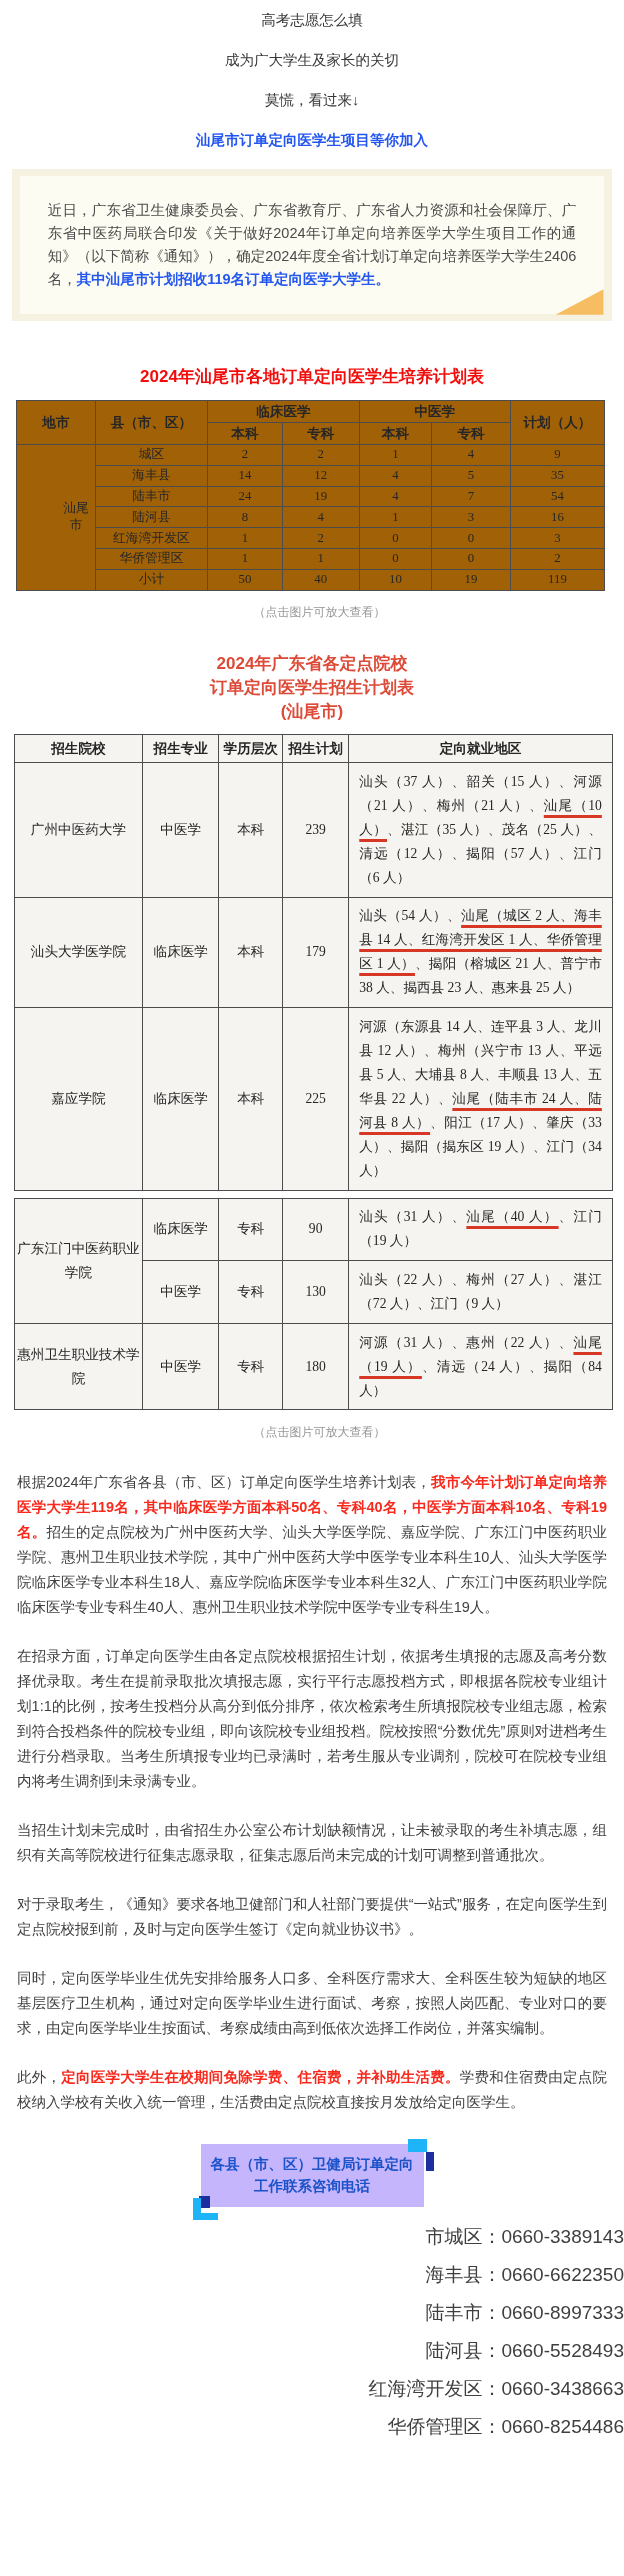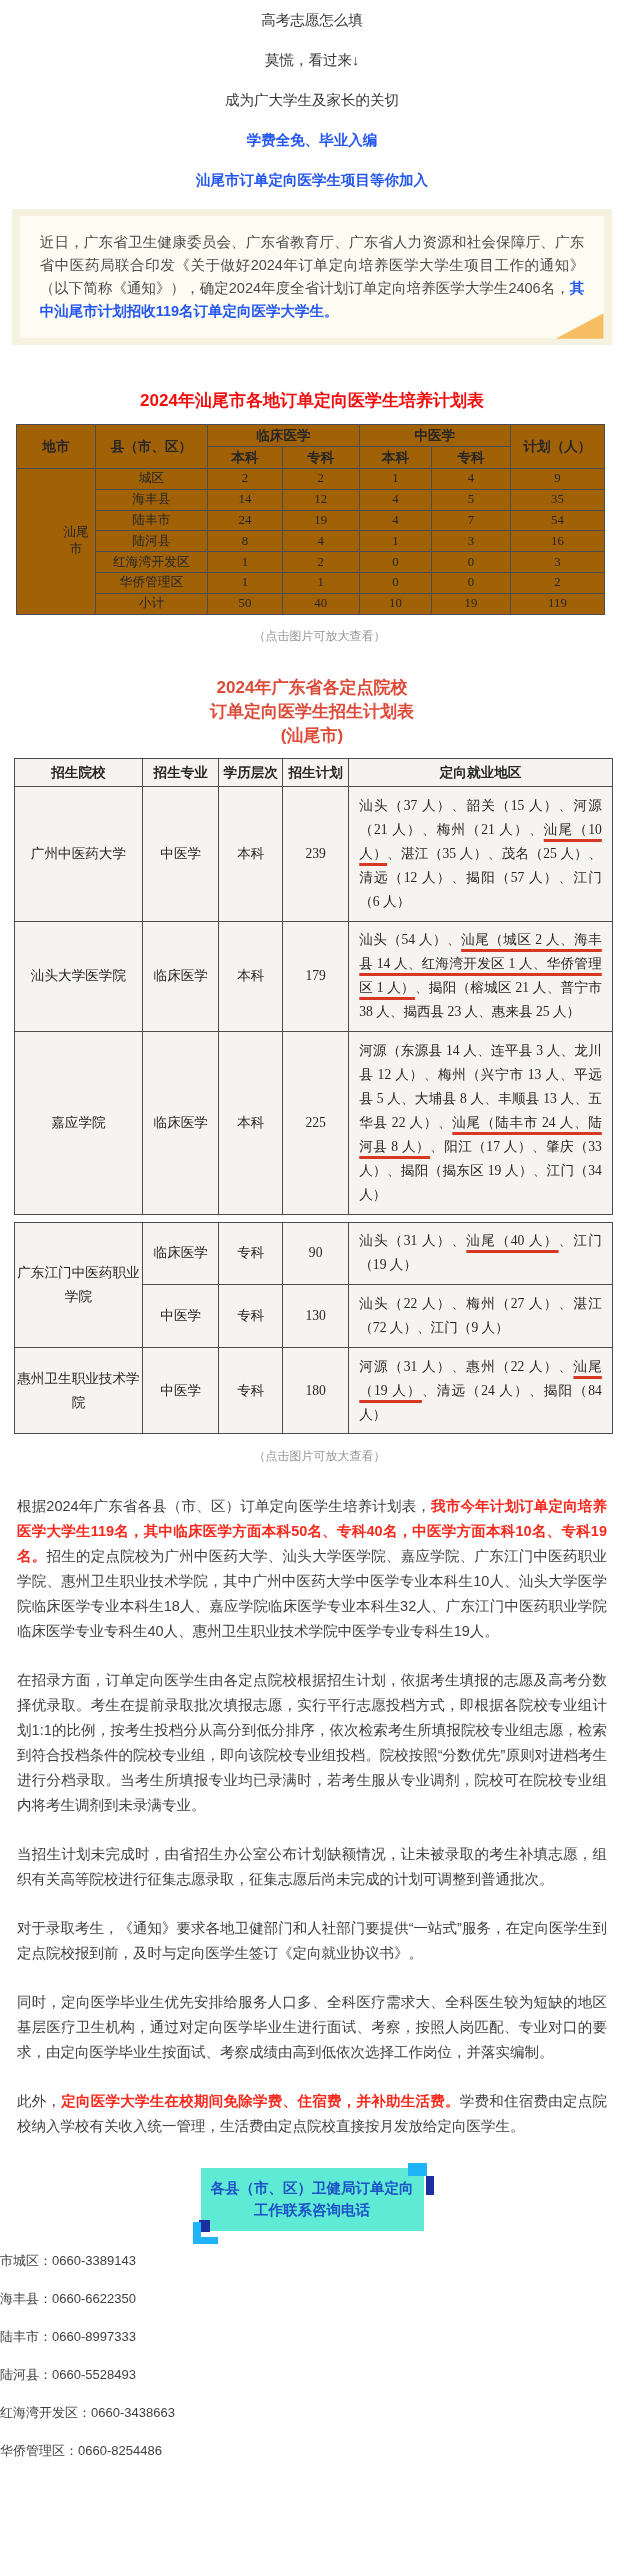--- a/index.html
+++ b/index.html
@@ -6,21 +6,21 @@
   body { width:624px; font-family:"Liberation Sans","DejaVu Sans",sans-serif; color:#3f3f3f; }
   .page { width:624px; height:2576px; overflow:hidden; box-sizing:border-box; padding-top:8.5px; position:relative; }
 
   
   .intro p { margin:0 0 18px; text-align:center; font-size:14.5px; line-height:22px; color:#383838; }
   .intro p.blue { color:#2457f0; font-weight:700; }
 
   
   .notice-box { margin:8.5px 12px 0; background:#f6f2e1; padding:7.7px; position:relative; }
   .notice-inner { background:#fdfcf2; padding:6.8px 12px; }
-  .notice-inner p { margin:8px; font-size:14.5px; line-height:23px; color:#4b4b4b; text-align:justify; }
+  .notice-inner p { margin:16px; font-size:14.5px; line-height:23px; color:#4b4b4b; text-align:justify; }
   .notice-inner .blue-strong { color:#2457f0; font-weight:700; }
   .corner-triangle { position:absolute; right:8.5px; bottom:6.8px; width:48px; height:29px;
     background:#f7bd63; clip-path:polygon(0 100%,100% 100%,100% 12%); }
 
   
   .t1-title { margin:44px 0 12px; text-align:center; font-size:17px; font-weight:700; color:#f20d0d; }
   .t2-title { margin:31px 0 10.2px; text-align:center; font-size:17px; font-weight:700; color:#dd4a38; }
   .t2-title div { line-height:24px; }
   .caption { margin:13.6px 0 0; text-align:center; font-size:12px; color:#969696;padding-left:15px; }
 
@@ -38,43 +38,42 @@
   .t2-wrap td.region { text-align:justify; padding:6.8px 10.2px; }
   .t2-wrap .gap { height:6.8px; background:#ffffff; }
   .udl { text-decoration:underline; text-decoration-color:#d73826; text-decoration-thickness:3px; text-underline-offset:5.1px; }
 
   
   .paras { margin-top:29px; }
   .para { margin:0 17px 24px; font-size:14.5px; line-height:25px; color:#3f3f3f; text-align:justify; }
   .para .red-strong { color:#f82a1e; font-weight:700; }
 
   
-  .contact-box { width:223px; margin:29px auto 4px; background:#5eead4; position:relative; padding:8.5px 0 10.2px; }
+  .contact-box { width:223px; margin:29px auto 4px; background:#c4b5fd; position:relative; padding:8.5px 0 10.2px; }
   .contact-box .line { text-align:center; color:#1d53c9; font-weight:700; font-size:14.5px; line-height:22px; }
   .deco { position:absolute; }
   .deco-cyan-tr { top:-5.1px; right:-3.4px; width:19px; height:12.8px; background:#1fb3f7; }
   .deco-navy-tr { top:7.7px; right:-10.2px; width:7.7px; height:19px; background:#1d2f9e; }
   .deco-navy-bl { bottom:-1.7px; left:-1.7px; width:11px; height:12.8px; background:#1d2f9e; }
   .deco-cyan-bl-v { bottom:-13.6px; left:-7.7px; width:7.7px; height:22px; background:#1fb3f7; }
   .deco-cyan-bl-h { bottom:-13.6px; left:-7.7px; width:25.6px; height:7.7px; background:#1fb3f7; }
 
   
   .phones { margin-top:19px; }
-  .phone-row { text-align:left; font-size:13px; line-height:22px; margin-bottom:16px; color:#3f3f3f; }
+  .phone-row { text-align:right; font-size:19px; line-height:22px; margin-bottom:16px; color:#3f3f3f; }
 </style>
 </head>
 <body>
 
 <div class="page">
 
   <section class="intro" id="intro">
       <p>高考志愿怎么填</p>
+      <p>成为广大学生及家长的关切</p>
       <p>莫慌，看过来↓</p>
-      <p>成为广大学生及家长的关切</p>
-      <p class="blue">学费全免、毕业入编</p>
       <p class="blue">汕尾市订单定向医学生项目等你加入</p>
     </section>
 
   <div class="notice-box">
     <div class="notice-inner">
       <p><span>近日，广东省卫生健康委员会、广东省教育厅、广东省人力资源和社会保障厅、广东省中医药局联合印发《关于做好2024年订单定向培养医学大学生项目工作的通知》（以下简称《通知》），确定2024年度全省计划订单定向培养医学大学生2406名，</span><span class="blue-strong">其中汕尾市计划招收119名订单定向医学大学生。</span></p>
     </div>
     <div class="corner-triangle"></div>
   </div>
 

